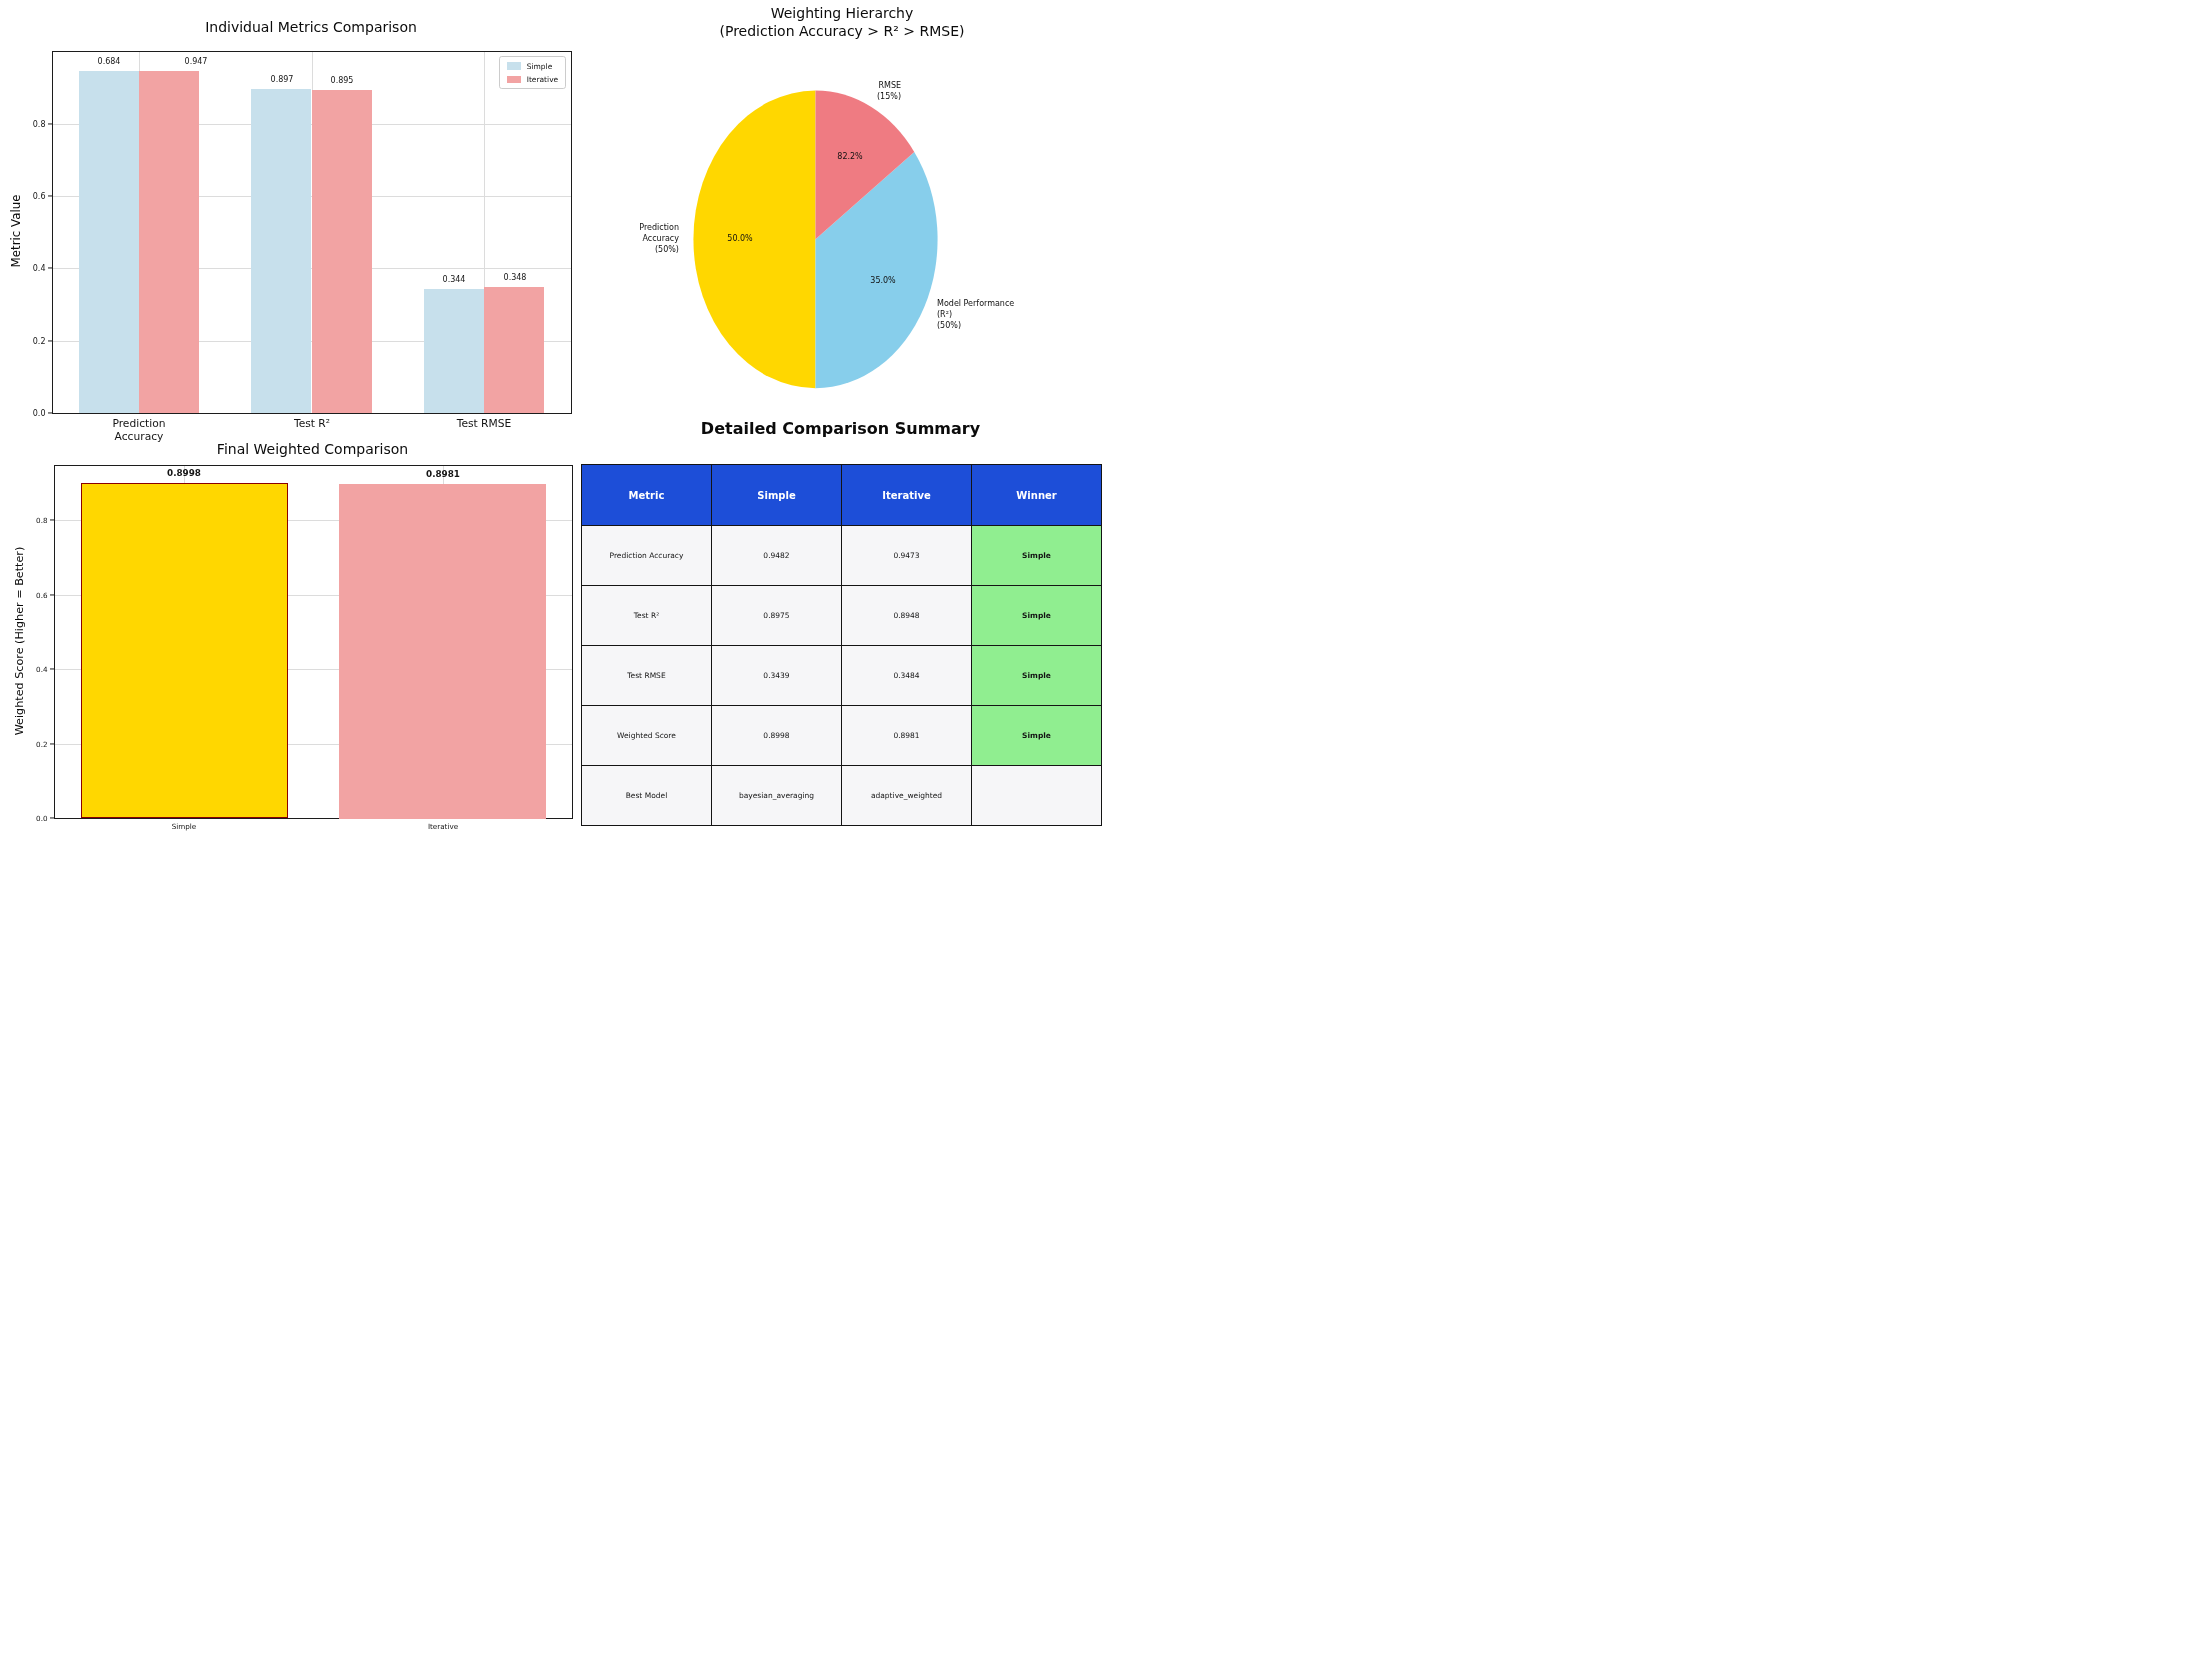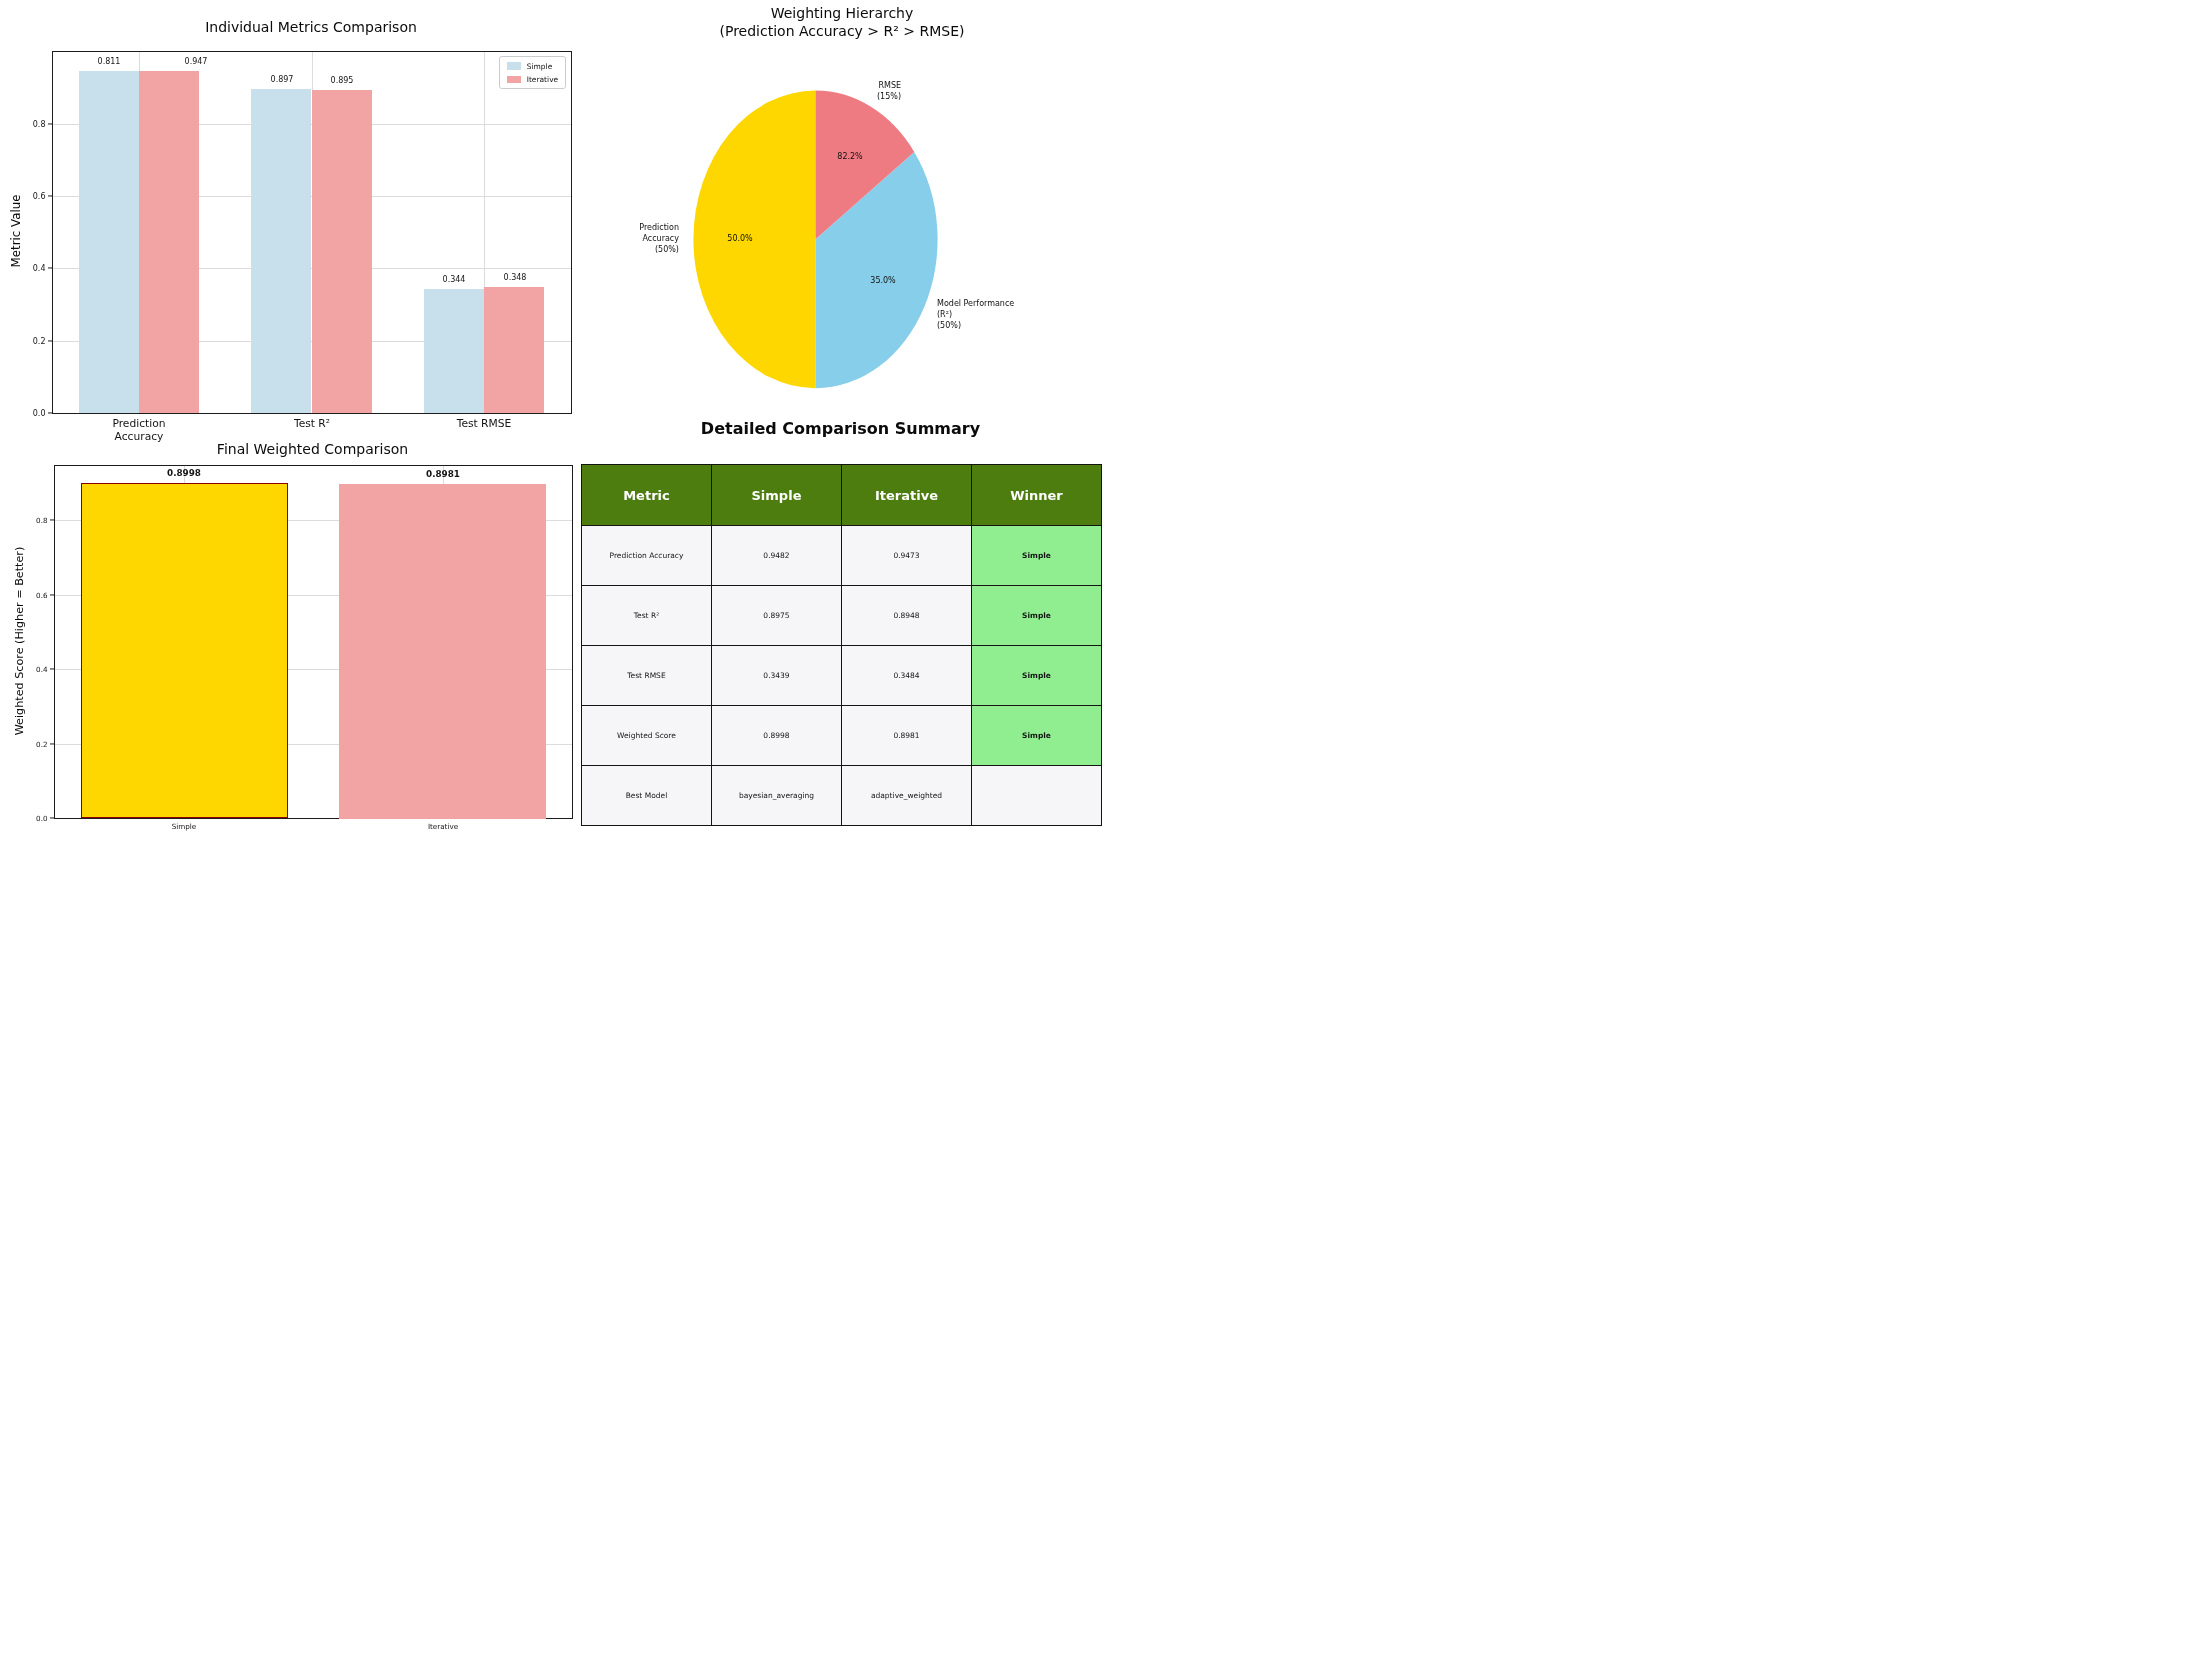--- a/index.html
+++ b/index.html
@@ -26,21 +26,21 @@
   .legend-row{display:flex;align-items:center;gap:5.9px;}
   .legend-swatch{width:14px;height:7.5px;display:inline-block;}
   .legend-label{font-size:7.5px;color:#111;}
   .pie-wrap{position:absolute;}
   .pie-svg{position:absolute;left:0;top:0;}
   .pie-label{position:absolute;font-size:8px;line-height:1.4;white-space:pre-line;color:#111;}
   .cmp-table{position:absolute;display:grid;grid-template-columns:repeat(4,1fr);
              grid-template-rows:60px repeat(5,1fr);background:#141414;border:1.1px solid #141414;gap:1.1px;}
   .cell{display:flex;align-items:center;justify-content:center;text-align:center;
         font-size:7.5px;background:#f6f6f8;color:#141414;padding:1.1px;}
-  .cell.th{background:#4d7c0f;color:#ffffff;font-weight:bold;font-size:13px;}
+  .cell.th{background:#1d4ed8;color:#ffffff;font-weight:bold;font-size:10px;}
   .cell.winner{background:#90ee90;font-weight:bold;}
 </style>
 </head>
 <body>
 
 <div class="fig">
 
   <div class="chart-title" style="left:52px;top:18px;width:518px;">Individual Metrics Comparison</div>
   <div class="ylab" style="left:16px;top:231px;transform:translate(-50%,-50%) rotate(-90deg);">Metric Value</div>
   <div class="axes" style="left:52px;top:51px;width:518px;height:361px;">
@@ -55,21 +55,21 @@
       <div class="gridline-h" style="top: 144px;"></div>
       <div class="ytick-mark" style="top: 144px;"></div>
       <div class="ytick-label" style="top: 144px;">0.6</div>
       <div class="gridline-h" style="top: 72px;"></div>
       <div class="ytick-mark" style="top: 72px;"></div>
       <div class="ytick-label" style="top: 72px;">0.8</div>
       <div class="gridline-v" style="left: 86px;"></div>
       <div class="xtick-label big" style="left: 86px; top: 366px;">Prediction
 Accuracy</div>
       <div class="bar" style="left: 26px; width: 60px; top: 19px; height: 342px; background: rgb(199, 224, 236);"></div>
-      <div class="bar-value" style="left: 56px; top: 4.8px;">0.811</div>
+      <div class="bar-value" style="left: 56px; top: 4.8px;">0.684</div>
       <div class="bar" style="left: 86px; width: 60px; top: 19px; height: 342px; background: rgb(242, 163, 163);"></div>
       <div class="bar-value" style="left: 117px; top: 5.2px; margin-left: 26px;">0.947</div>
       <div class="gridline-v" style="left: 259px;"></div>
       <div class="xtick-label big" style="left: 259px; top: 366px;">Test R²</div>
       <div class="bar" style="left: 198px; width: 60px; top: 37px; height: 324px; background: rgb(199, 224, 236);"></div>
       <div class="bar-value" style="left: 229px; top: 23px;">0.897</div>
       <div class="bar" style="left: 259px; width: 60px; top: 38px; height: 323px; background: rgb(242, 163, 163);"></div>
       <div class="bar-value" style="left: 289px; top: 24px;">0.895</div>
       <div class="gridline-v" style="left: 431px;"></div>
       <div class="xtick-label big" style="left: 431px; top: 366px;">Test RMSE</div>

